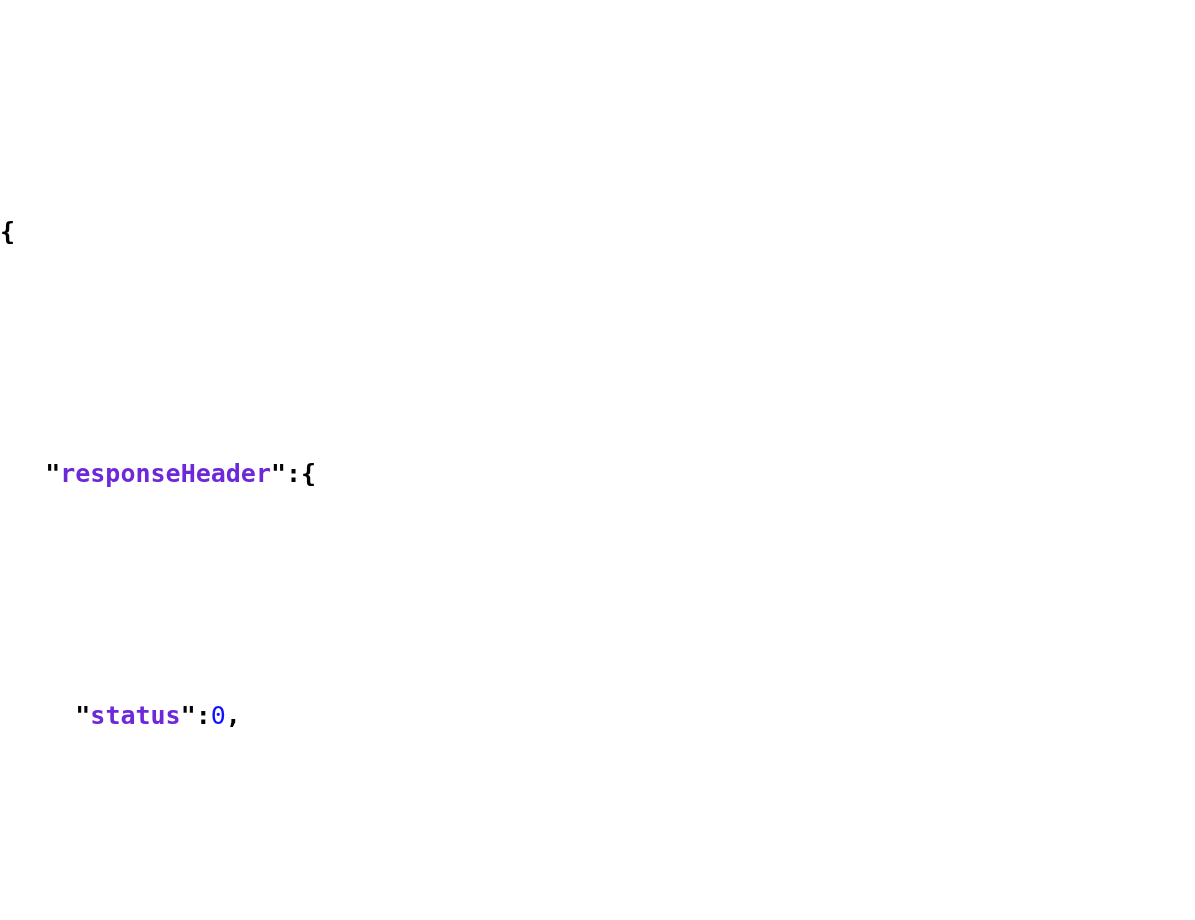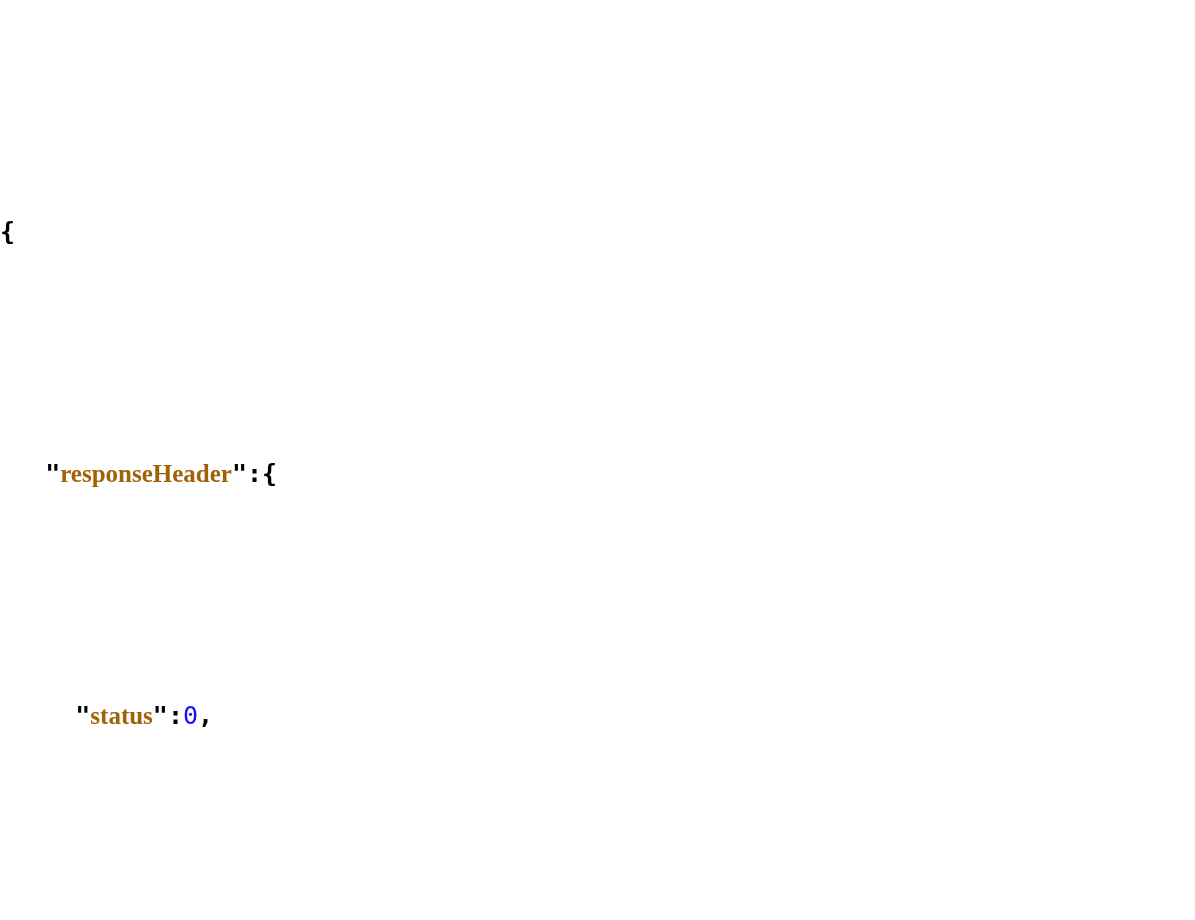--- a/index.html
+++ b/index.html
@@ -35,21 +35,21 @@
     letter-spacing: 0px;
     color: #000000;
   }
 
   .line {
     white-space: pre;
     height: 48.4px;
   }
 
   
-  .key      { color: #a16207; font-weight: bold; font-family: Liberation Serif, serif; }
+  .key      { color: #6d28d9; font-weight: bold; }
   .punct    { color: #000000; font-weight: bold; }
   .brace    { color: #000000; font-weight: bold; }
   .num      { color: #1010ff; font-weight: normal; }
   .quote-k  { color: #000000; font-weight: bold; }
 </style>
 </head>
 <body>
 
 <div id="json-viewer">
   <div class="json-body">

